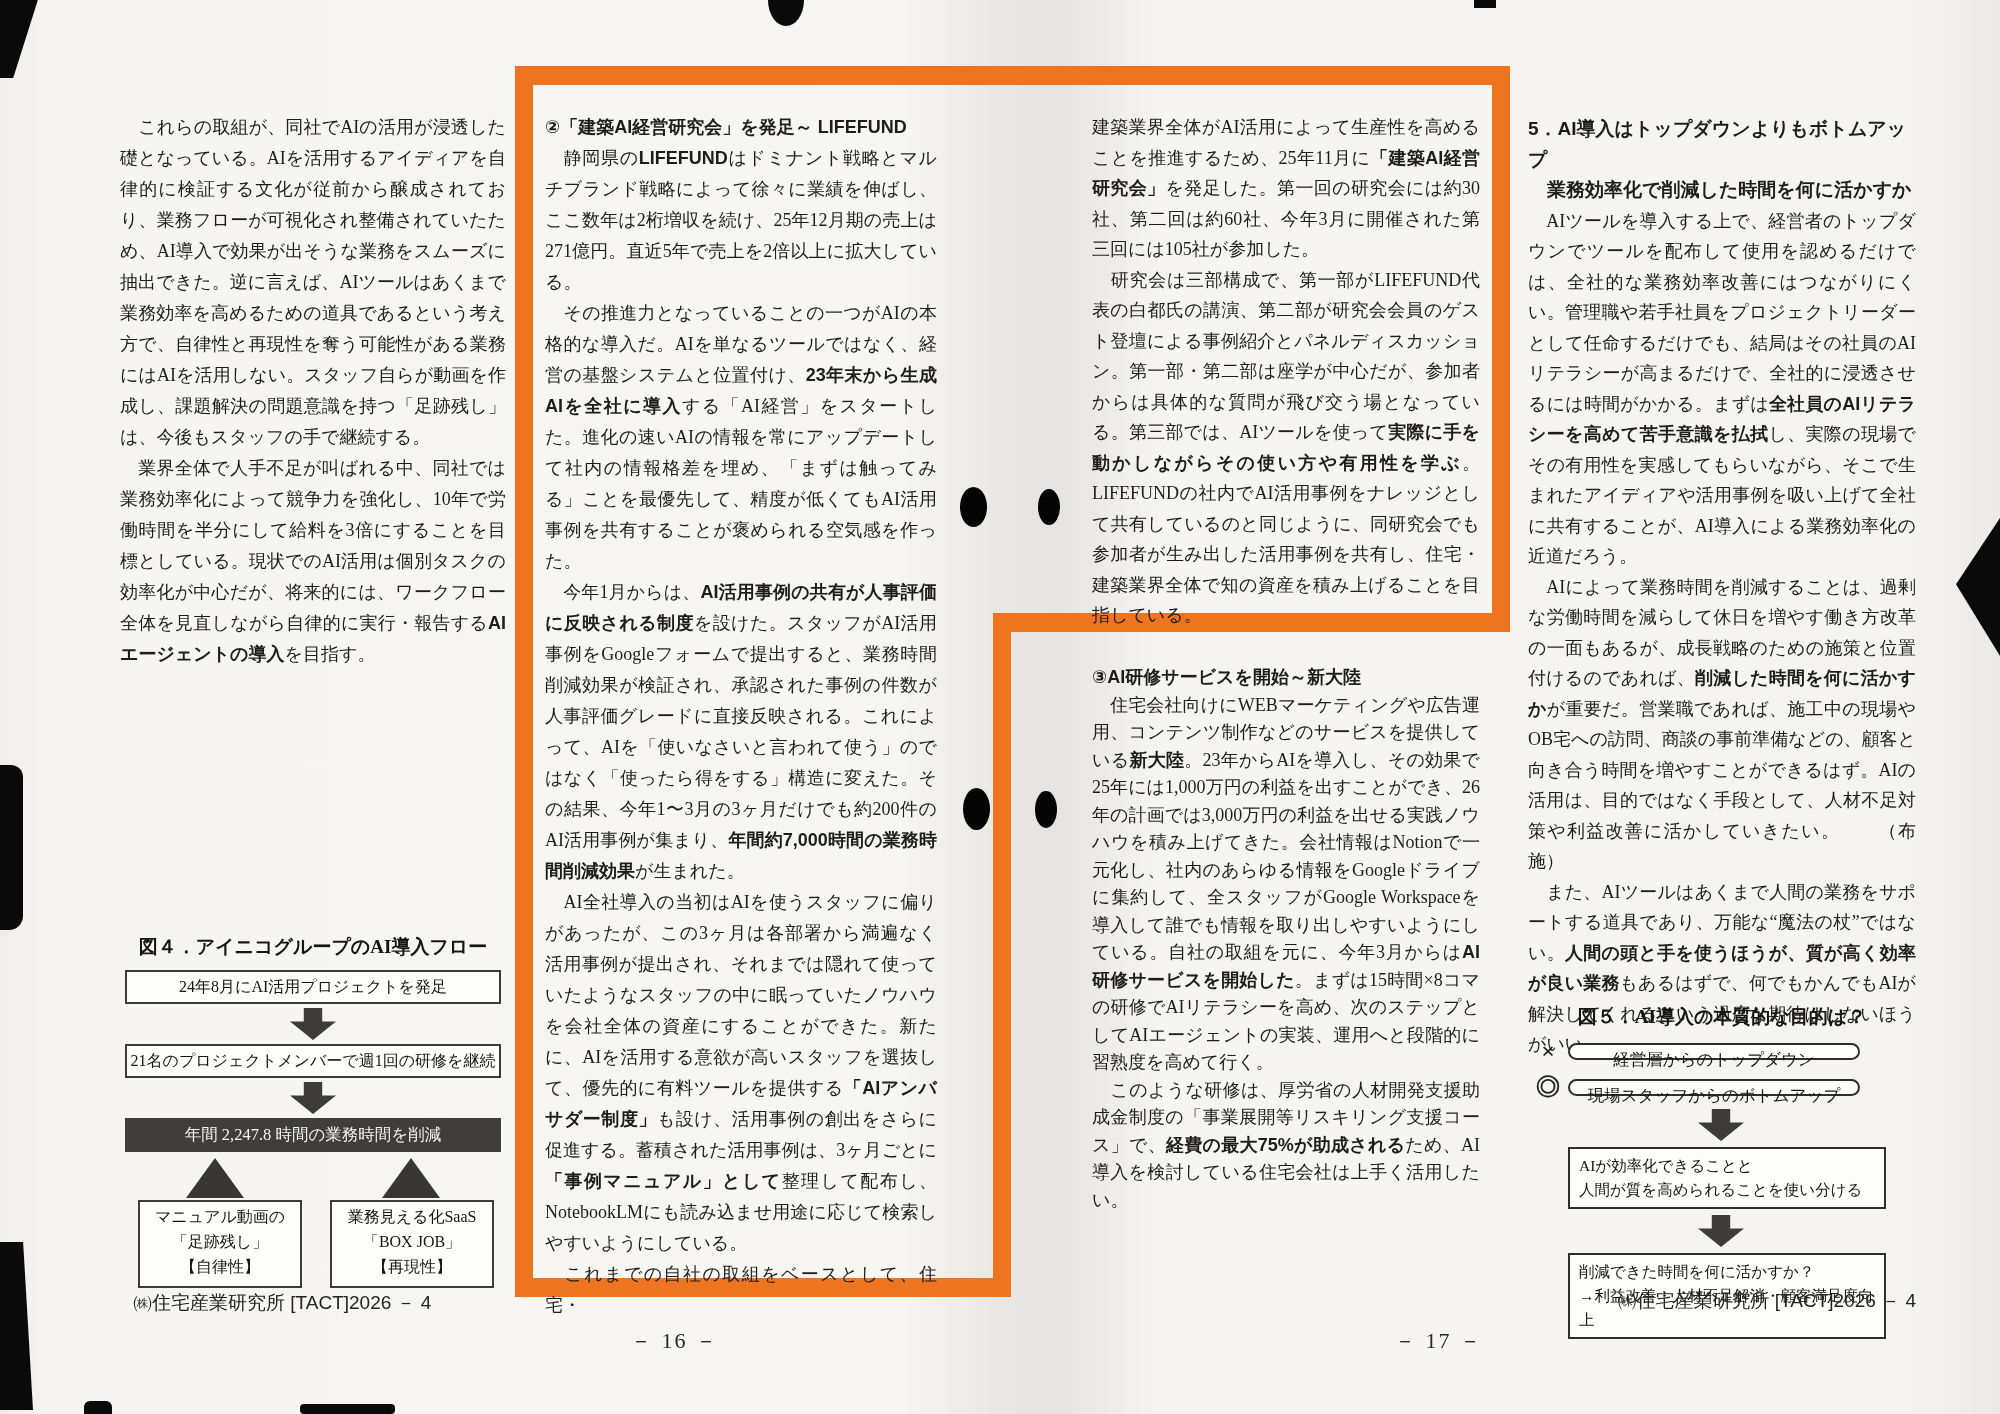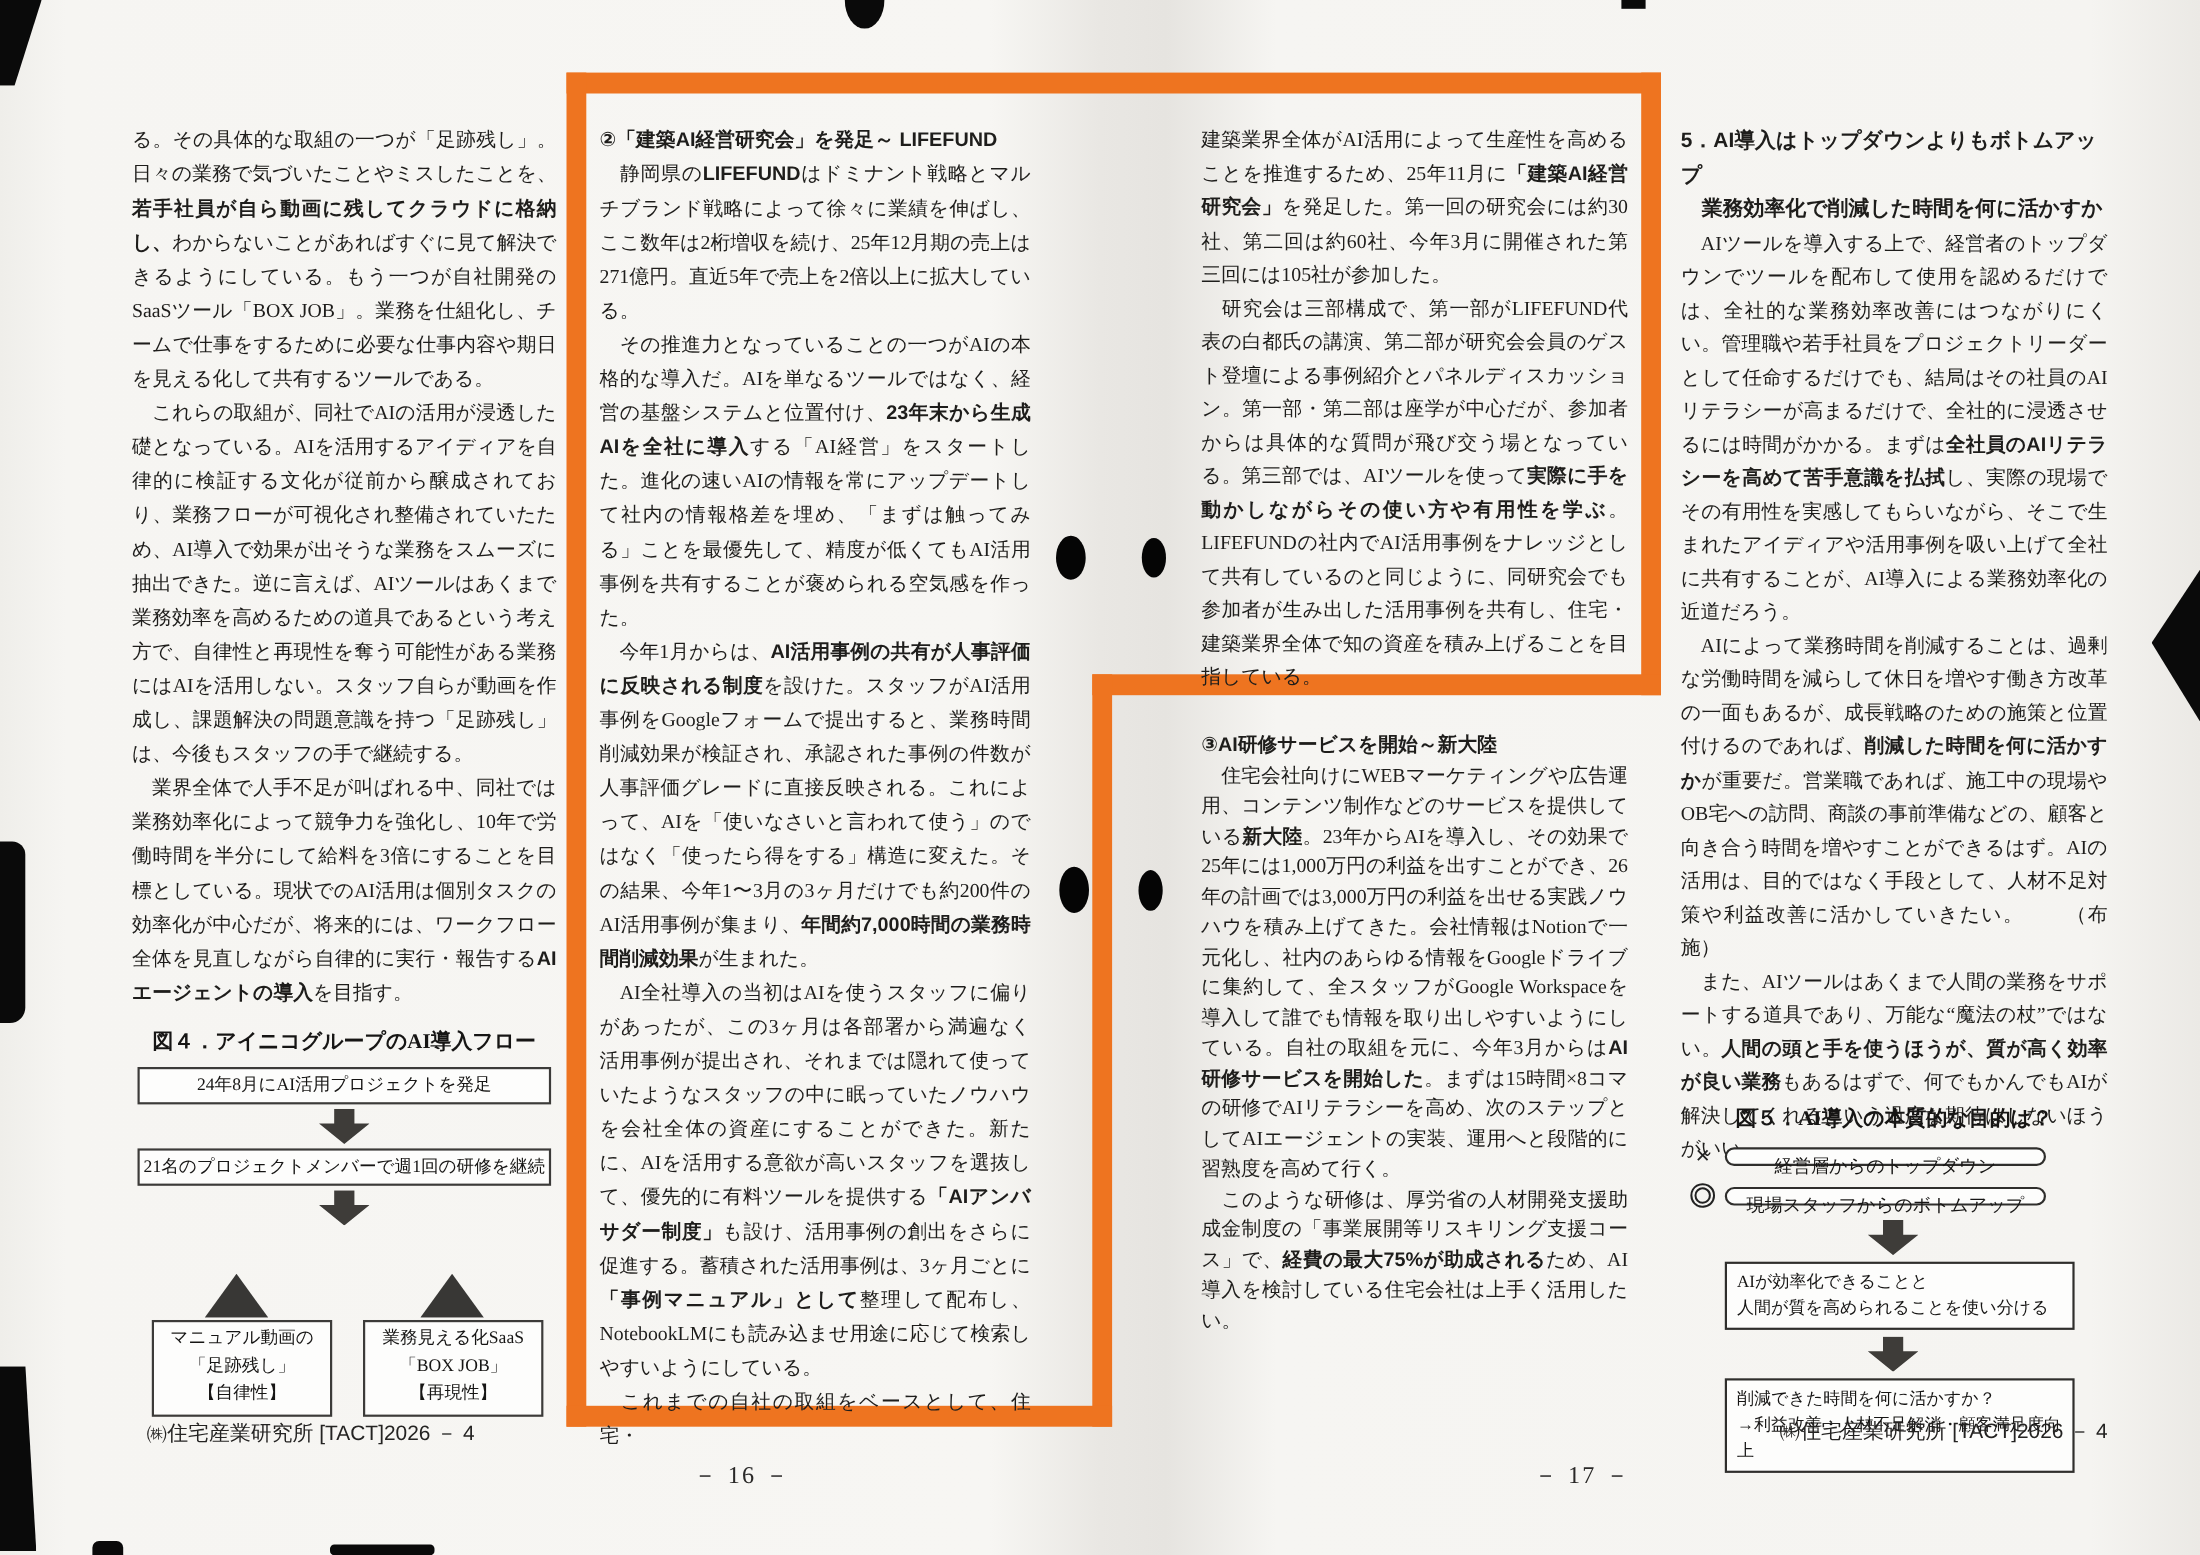--- a/index.html
+++ b/index.html
@@ -77,21 +77,20 @@
 <div class="page">
 
   <div class="hl hl-top"></div>
   <div class="hl hl-left"></div>
   <div class="hl hl-right"></div>
   <div class="hl hl-bottom-a"></div>
   <div class="hl hl-inner"></div>
   <div class="hl hl-bottom-b"></div>
 
   <div id="col1" class="col">
-      <div class="para"><span>る。その具体的な取組の一つが「足跡残し」。日々の業務で気づいたことやミスしたことを、</span><span class="bd">若手社員が自ら動画に残してクラウドに格納し、</span><span>わからないことがあればすぐに見て解決できるようにしている。もう一つが自社開発のSaaSツール「BOX JOB」。業務を仕組化し、チームで仕事をするために必要な仕事内容や期日を見える化して共有するツールである。</span></div>
       <div class="para"><span>　これらの取組が、同社でAIの活用が浸透した礎となっている。AIを活用するアイディアを自律的に検証する文化が従前から醸成されており、業務フローが可視化され整備されていたため、AI導入で効果が出そうな業務をスムーズに抽出できた。逆に言えば、AIツールはあくまで業務効率を高めるための道具であるという考え方で、自律性と再現性を奪う可能性がある業務にはAIを活用しない。スタッフ自らが動画を作成し、課題解決の問題意識を持つ「足跡残し」は、今後もスタッフの手で継続する。</span></div>
       <div class="para"><span>　業界全体で人手不足が叫ばれる中、同社では業務効率化によって競争力を強化し、10年で労働時間を半分にして給料を3倍にすることを目標としている。現状でのAI活用は個別タスクの効率化が中心だが、将来的には、ワークフロー全体を見直しながら自律的に実行・報告する</span><span class="bd">AIエージェントの導入</span><span>を目指す。</span></div>
     </div>
   <div id="col2" class="col">
       <div class="heading"><span class="bd">②「建築AI経営研究会」を発足～ LIFEFUND</span></div>
       <div class="para"><span>　静岡県の</span><span class="bd">LIFEFUND</span><span>はドミナント戦略とマルチブランド戦略によって徐々に業績を伸ばし、ここ数年は2桁増収を続け、25年12月期の売上は271億円。直近5年で売上を2倍以上に拡大している。</span></div>
       <div class="para"><span>　その推進力となっていることの一つがAIの本格的な導入だ。AIを単なるツールではなく、経営の基盤システムと位置付け、</span><span class="bd">23年末から生成AIを全社に導入</span><span>する「AI経営」をスタートした。進化の速いAIの情報を常にアップデートして社内の情報格差を埋め、「まずは触ってみる」ことを最優先して、精度が低くてもAI活用事例を共有することが褒められる空気感を作った。</span></div>
       <div class="para"><span>　今年1月からは、</span><span class="bd">AI活用事例の共有が人事評価に反映される制度</span><span>を設けた。スタッフがAI活用事例をGoogleフォームで提出すると、業務時間削減効果が検証され、承認された事例の件数が人事評価グレードに直接反映される。これによって、AIを「使いなさいと言われて使う」のではなく「使ったら得をする」構造に変えた。その結果、今年1〜3月の3ヶ月だけでも約200件のAI活用事例が集まり、</span><span class="bd">年間約7,000時間の業務時間削減効果</span><span>が生まれた。</span></div>
       <div class="para"><span>　AI全社導入の当初はAIを使うスタッフに偏りがあったが、この3ヶ月は各部署から満遍なく活用事例が提出され、それまでは隠れて使っていたようなスタッフの中に眠っていたノウハウを会社全体の資産にすることができた。新たに、AIを活用する意欲が高いスタッフを選抜して、優先的に有料ツールを提供する</span><span class="bd">「AIアンバサダー制度」</span><span>も設け、活用事例の創出をさらに促進する。蓄積された活用事例は、3ヶ月ごとに</span><span class="bd">「事例マニュアル」として</span><span>整理して配布し、NotebookLMにも読み込ませ用途に応じて検索しやすいようにしている。</span></div>
       <div class="para"><span>　これまでの自社の取組をベースとして、住宅・</span></div>
@@ -113,20 +112,21 @@
       <div class="para"><span>　また、AIツールはあくまで人間の業務をサポートする道具であり、万能な“魔法の杖”ではない。</span><span class="bd">人間の頭と手を使うほうが、質が高く効率が良い業務</span><span>もあるはずで、何でもかんでもAIが解決してくれるという過度な期待はしないほうがいい。</span></div>
     </div>
 
   <div id="fig4" class="fig">
     <div class="fig-title">図４．アイニコグループのAI導入フロー</div>
     <div class="rel">
       <div class="fbox step" style="position:absolute;left:5px;top:2px;">24年8月にAI活用プロジェクトを発足</div>
       <div class="darr" style="position:absolute;left:170px;top:40px;"></div>
       <div class="fbox step" style="position:absolute;left:5px;top:76px;">21名のプロジェクトメンバーで週1回の研修を継続</div>
       <div class="darr" style="position:absolute;left:170px;top:114px;"></div>
+      <div class="fbox resultbox" style="position:absolute;left:5px;top:150px;">年間 2,247.8 時間の業務時間を削減</div>
       <div class="uarr" style="left:66px;top:190px;"></div>
       <div class="uarr" style="left:262px;top:190px;"></div>
       <div class="fbox pairbox" style="left:18px;top:232px;">マニュアル動画の<br>「足跡残し」<br>【自律性】</div>
       <div class="fbox pairbox" style="left:210px;top:232px;">業務見える化SaaS<br>「BOX JOB」<br>【再現性】</div>
     </div>
   </div>
 
   <div id="fig5" class="fig">
     <div class="fig-title">図５．AI導入の本質的な目的は？</div>
     <div class="optrow">

